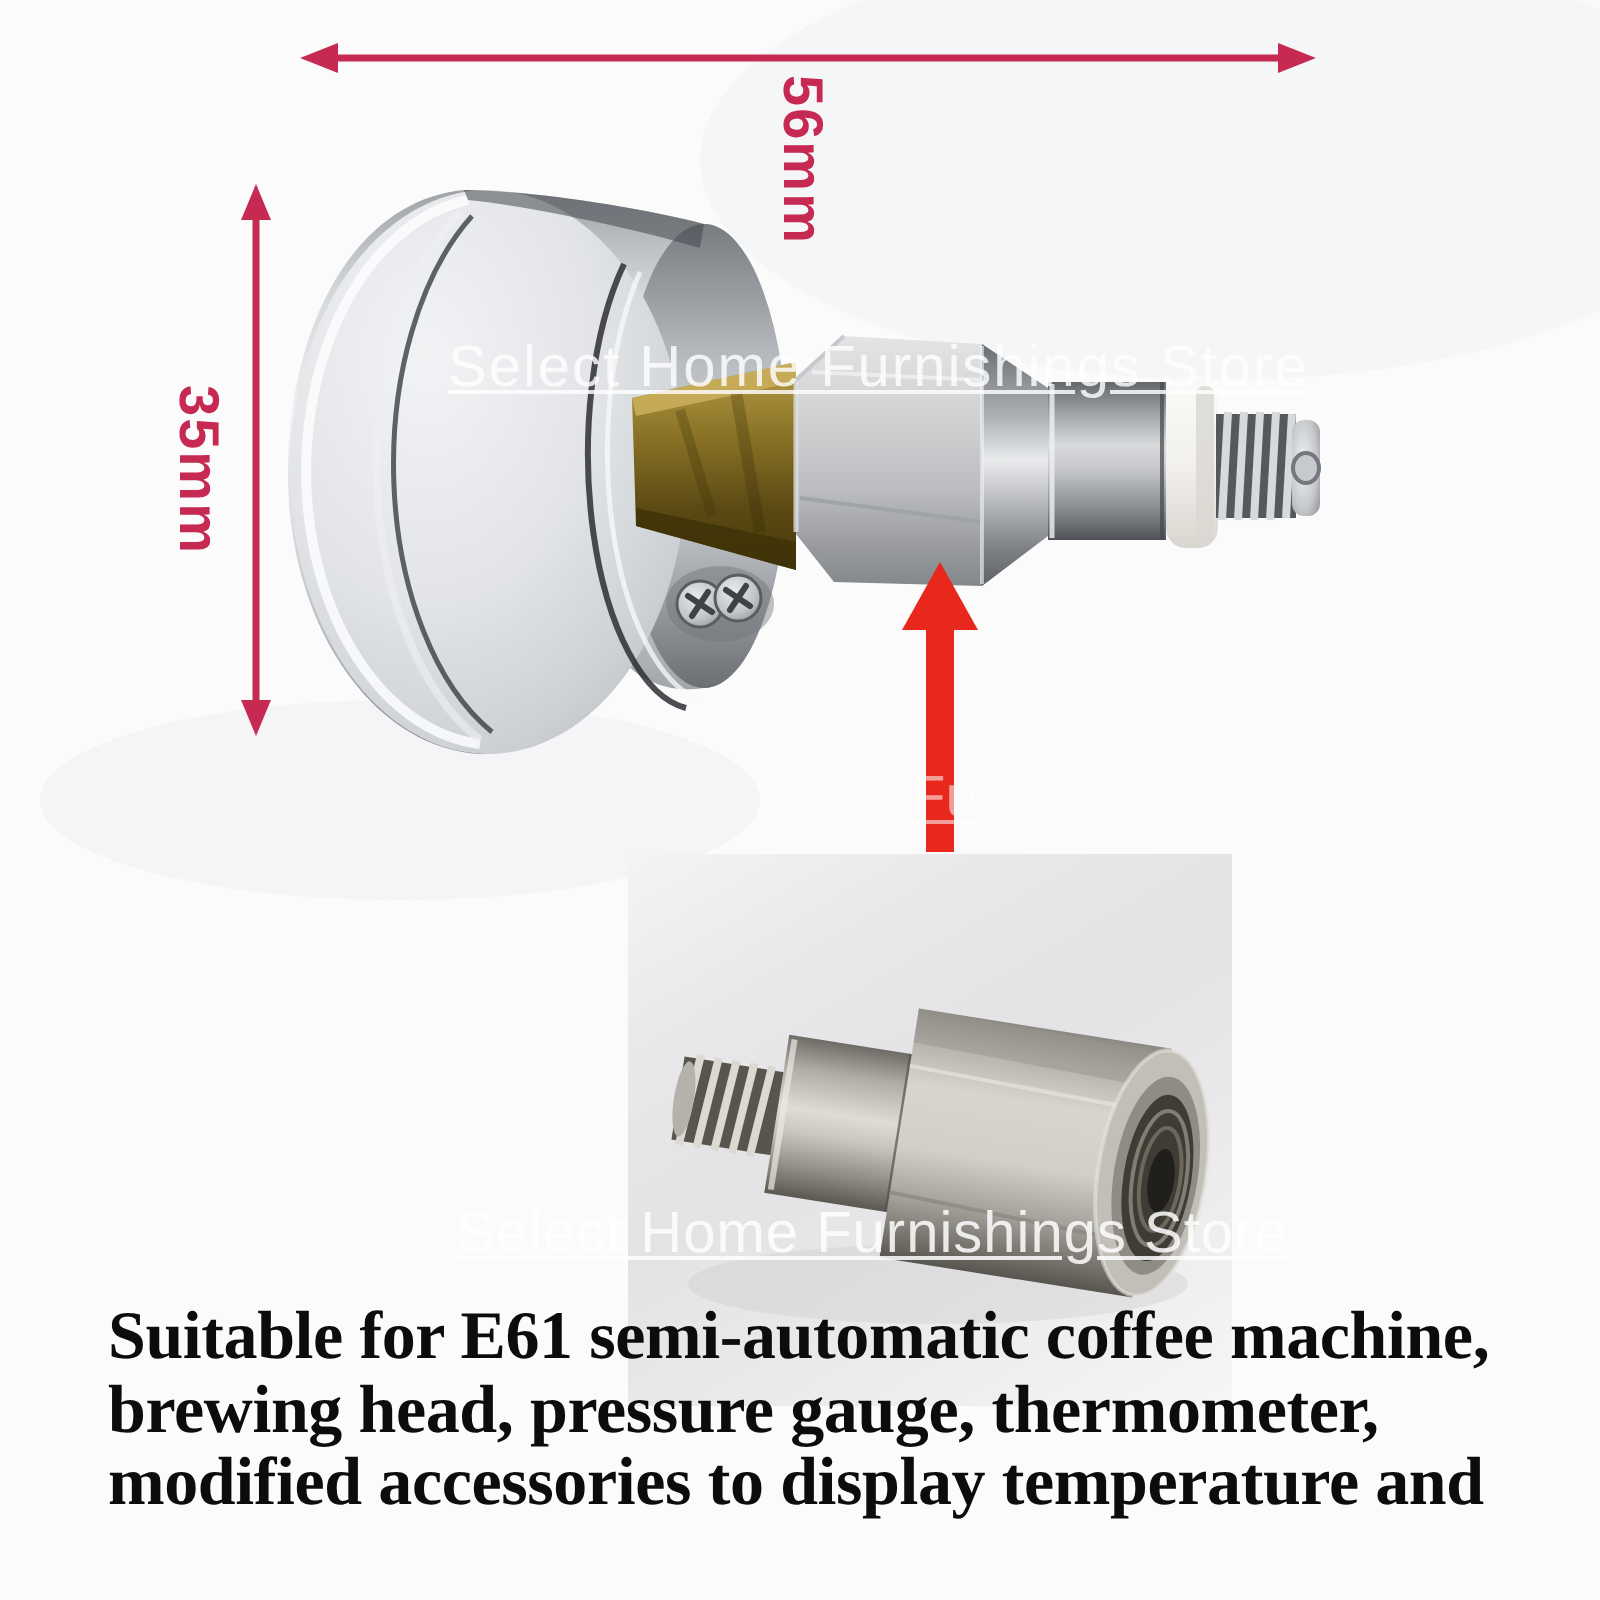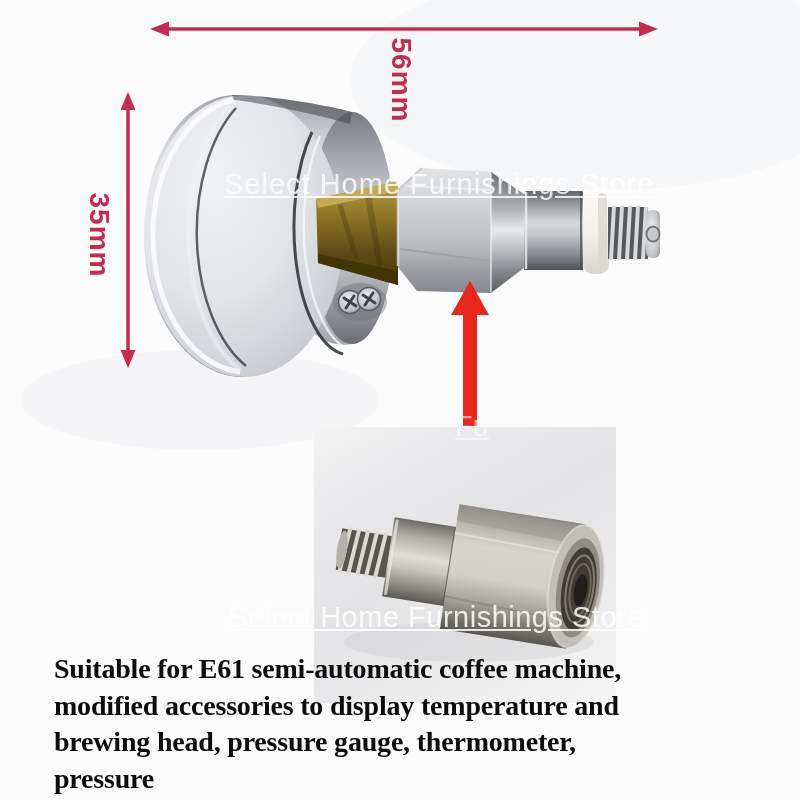--- a/index.html
+++ b/index.html
@@ -10,32 +10,32 @@
 
   
   .dim-label{position:absolute;font-weight:bold;font-size:28px;color:#c62a52;
              white-space:nowrap;transform:translate(-50%,-50%) rotate(90deg);
              font-family:"Liberation Sans",sans-serif;letter-spacing:1px;}
 
   
   .wm{position:absolute;color:#ffffff;opacity:.82;white-space:nowrap;
       font-family:"Liberation Sans",sans-serif;pointer-events:none;text-decoration:underline;}
   .wm-main{left:224px;top:168px;font-size:29px;letter-spacing:1px;}
-  .wm-frag{left:455px;top:383px;font-size:29px;opacity:.55;margin-top:27px;}
+  .wm-frag{left:455px;top:383px;font-size:29px;opacity:.55;}
   .wm-inset{left:228px;top:601px;font-size:29px;letter-spacing:.5px;opacity:.85;}
 
   
   .inset{position:absolute;left:314px;top:427px;width:302px;height:276px;
          background:linear-gradient(150deg,#f4f4f5 0%,#e9e9eb 22%,#e3e3e5 45%,
                     #e8e8ea 62%,#efefef 82%,#f6f6f7 100%);}
 
   
   .desc{position:absolute;left:54px;top:651px;width:730px;color:#0c0c0c;
         font-family:"Liberation Serif",serif;font-weight:bold;
-        font-size:28px;line-height:36.6px;letter-spacing:-.2px;}
+        font-size:34px;line-height:36.6px;letter-spacing:-.2px;}
   .desc div{white-space:nowrap;}
 </style>
 </head>
 <body>
 
 <div class="stage">
 
   <svg class="layer" width="800" height="800" viewBox="0 0 800 800">
     <defs>
       <linearGradient id="hullG" x1="0" y1="0" x2="0" y2="1">
@@ -247,18 +247,17 @@
 
   <div class="wm wm-main">Select Home Furnishings Store</div>
   <div class="wm wm-frag">Fu</div>
   <div class="wm wm-inset">Select Home Furnishings Store</div>
 
   <div class="dim-label" style="left:401px;top:80px;">56mm</div>
   <div class="dim-label" style="left:99px;top:235px;">35mm</div>
 
   <div class="desc">
     <div>Suitable for E61 semi-automatic coffee machine,</div>
+    <div>brewing head, pressure gauge, thermometer,</div>
     <div>modified accessories to display temperature and</div>
-    <div>brewing head, pressure gauge, thermometer,</div>
-    <div>pressure</div>
   </div>
 
 </div>
 
 </body></html>

